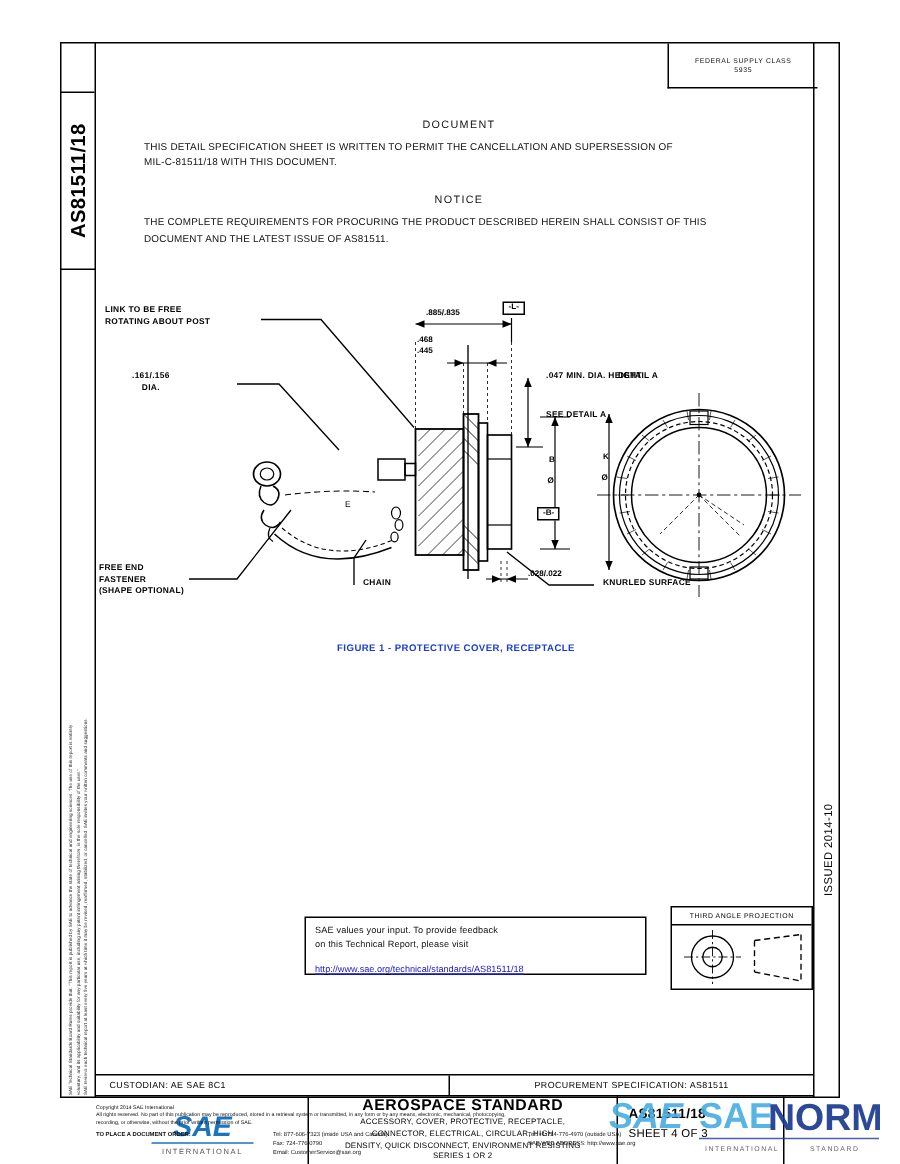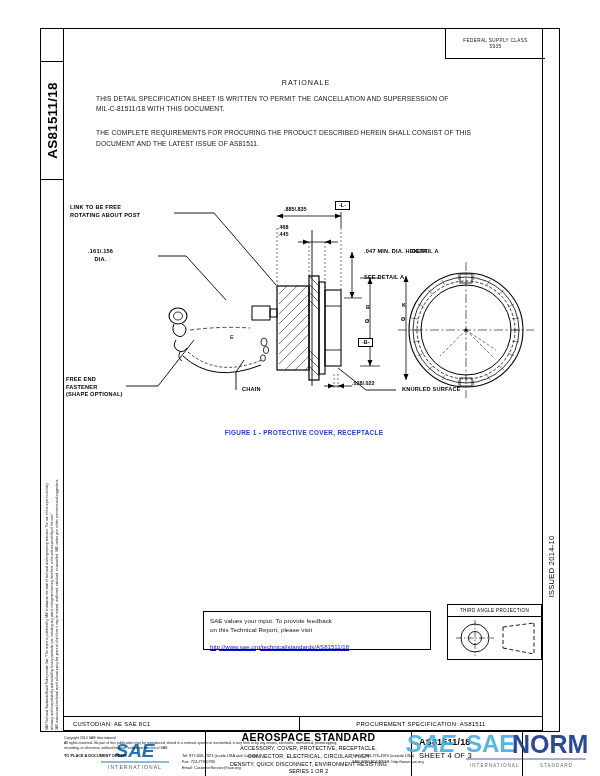--- a/index.html
+++ b/index.html
@@ -322,25 +322,26 @@
       <span>ISSUED 2014-10</span>
     </div>
   </div>
 
   <div class="fsc-box">
     <div>FEDERAL SUPPLY CLASS</div>
     <div>5935</div>
   </div>
 
   <div class="body-text">
-    <p class="hdr-center">RATIONALE</p>
+    <p class="hdr-center">DOCUMENT</p>
     <p class="para">
       <span>THIS DETAIL SPECIFICATION SHEET IS WRITTEN TO PERMIT THE CANCELLATION AND SUPERSESSION OF</span><br>
       <span>MIL-C-81511/18 WITH THIS DOCUMENT.</span>
     </p>
+    <p class="hdr-center">NOTICE</p>
     <p class="para second">
       <span>THE COMPLETE REQUIREMENTS FOR PROCURING THE PRODUCT DESCRIBED HEREIN SHALL CONSIST OF THIS</span><br>
       <span>DOCUMENT AND THE LATEST ISSUE OF AS81511.</span>
     </p>
   </div>
 
   <div class="drawing">
 
     <svg width="476" height="236" viewBox="0 0 476 236">
       <g stroke="#000" fill="none" stroke-width="0.9">

